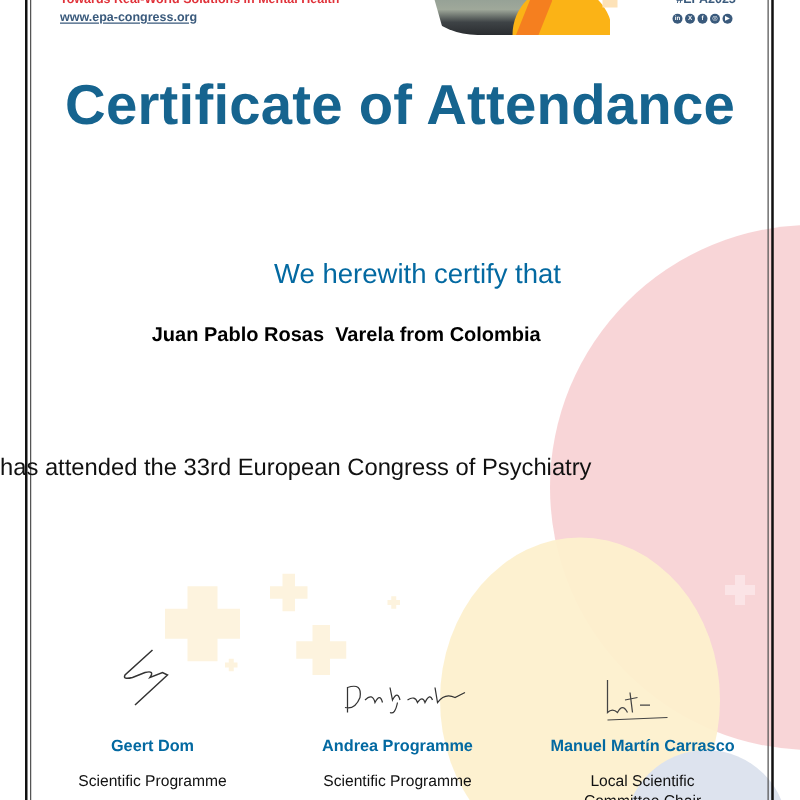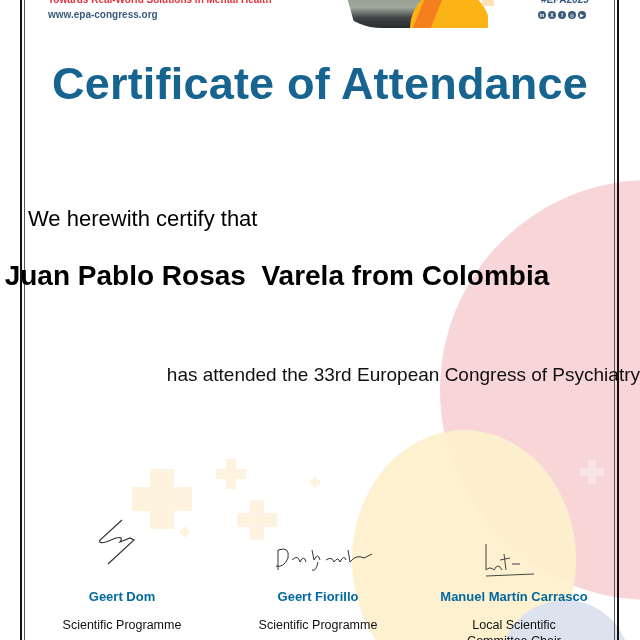--- a/index.html
+++ b/index.html
@@ -15,39 +15,39 @@
       border-left: 1px solid #555; border-right: 1px solid #555; }
 
     
     .circle { position: absolute; border-radius: 50%; }
     .circle-pink { left: 440px; top: 180px; width: 420px; height: 420px; background: #f8d3d5; opacity: 0.95; }
     .circle-yellow { left: 352px; top: 430px; width: 224px; height: 260px; background: #fdf0cd; opacity: 0.95; border-radius: 50%; }
     .circle-blue { left: 500px; top: 600px; width: 130px; height: 130px; background: #dde3ee; }
 
     
     .tagline { position: absolute; left: 48px; top: -6px; font-size: 10px; font-weight: bold; color: #e0323a; white-space: nowrap; }
-    .website { position: absolute; left: 48px; top: 9px; font-size: 10px; font-weight: bold; color: #3a5a7c; white-space: nowrap; }
+    .website { position: absolute; left: 48px; top: 9px; font-size: 10px; font-weight: bold; color: #3a5a7c; white-space: nowrap; text-decoration: underline; }
 
     .banner { position: absolute; left: 322px; top: -40px; width: 166px; height: 68px; overflow: hidden; border-radius: 0 0 0 60px; }
     .banner-photo { position: absolute; left: 0; top: 0; width: 120px; height: 68px;
       background: linear-gradient(180deg, #6f7a80 0%, #8c9a92 45%, #9fa89a 70%, #3e4346 85%, #2a2d30 100%);
       clip-path: polygon(12% 0, 100% 0, 100% 100%, 28% 100%); }
     .banner-sun { position: absolute; left: 88px; top: 28px; width: 80px; height: 80px; border-radius: 50%; background: #fbb316; }
     .banner-sun-orange { position: absolute; left: 90px; top: 40px; width: 30px; height: 30px; background: #f57f1f; clip-path: polygon(40% 0, 100% 0, 60% 100%, 0 100%); }
     .banner-square { position: absolute; left: 482px; top: -6px; width: 12px; height: 12px; background: #fde2b8; }
 
     .hashtag { position: absolute; left: 541px; top: -6px; font-size: 10px; font-weight: bold; color: #3a5a7c; }
     .socials { position: absolute; left: 538px; top: 11px; display: flex; gap: 2px; }
     .social { width: 8px; height: 8px; border-radius: 50%; background: #3a5a7c; color: #fff; font-size: 5px; line-height: 8px; text-align: center; font-weight: bold; }
 
     
     .title { position: absolute; left: 0; width: 640px; top: 58px; text-align: center; font-size: 45px; font-weight: bold; color: #16648f; letter-spacing: 0.2px; }
-    .certify { position: absolute; left: 0; width: 640px; top: 206px; font-size: 22px; color: #000000; padding-left: 28px; }
-    .recipient { position: absolute; left: 0; width: 554px; top: 260px; text-align: center; font-size: 28px; font-weight: bold; color: #000; white-space: pre; }
-    .event { position: absolute; left: 0; width: 640px; top: 362px; text-align: right; font-size: 19px; line-height: 26px; color: #111; }
+    .certify { position: absolute; left: 0; width: 640px; top: 206px; text-align: center; font-size: 22px; color: #0369a1; padding-left: 28px; }
+    .recipient { position: absolute; left: 0; width: 554px; top: 260px; text-align: center; font-size: 16px; font-weight: bold; color: #000; white-space: pre; }
+    .event { position: absolute; left: 0; width: 640px; top: 362px; text-align: left; font-size: 19px; line-height: 26px; color: #111; }
 
     
     .sig { position: absolute; }
     .signer { position: absolute; width: 220px; text-align: center; }
     .signer-name { font-size: 13px; font-weight: bold; color: #0369a1; position: absolute; left: 0; width: 220px; top: 0; }
     .signer-role { font-size: 12.5px; color: #111; position: absolute; left: 0; width: 220px; top: 28px; line-height: 16px; }
   </style>
 </head>
 <body>
 
@@ -117,21 +117,21 @@
     <path d="M6 4 L6 30 Q10 26 14 30 Q18 22 22 30 M24 14 L26 30 M20 20 L30 18 M32 24 L40 24 M6 36 L54 34" fill="none" stroke="#444" stroke-width="1"></path>
   </svg>
 
   <div class="signer" style="left:12px;top:589px;">
     <div class="signer-name">Geert Dom</div>
     <div class="signer-role">
       <div>Scientific Programme</div>
     </div>
   </div>
   <div class="signer" style="left:208px;top:589px;">
-    <div class="signer-name">Geert Fiorillo</div>
+    <div class="signer-name">Andrea Programme</div>
     <div class="signer-role">
       <div>Scientific Programme</div>
     </div>
   </div>
   <div class="signer" style="left:404px;top:589px;">
     <div class="signer-name">Manuel Martín Carrasco</div>
     <div class="signer-role">
       <div>Local Scientific</div>
       <div>Committee Chair</div>
     </div>

